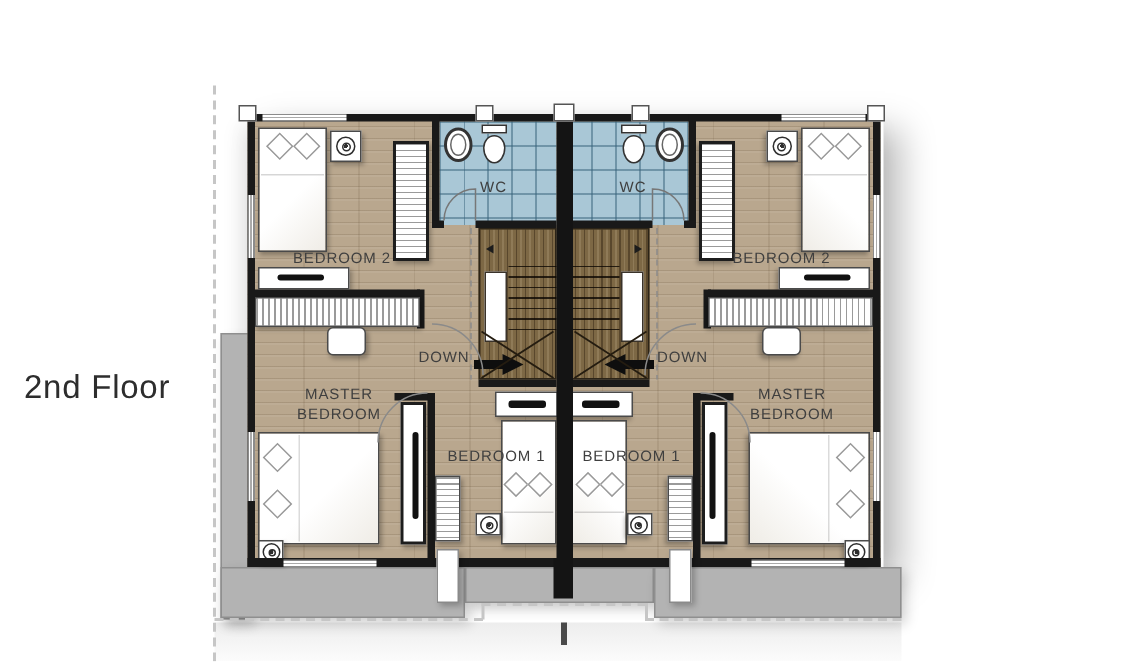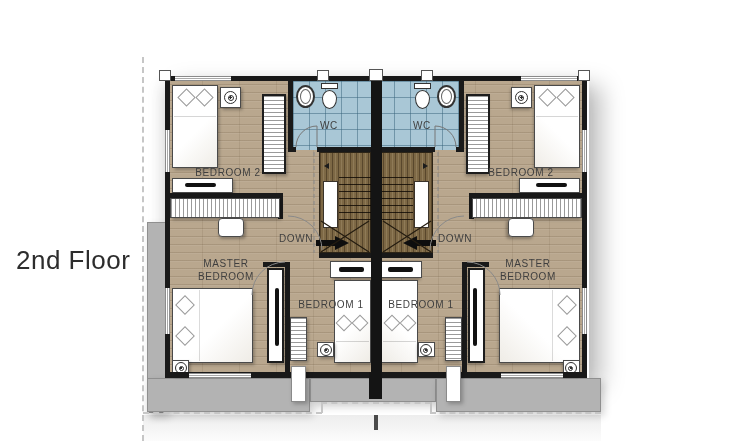--- a/index.html
+++ b/index.html
@@ -50,21 +50,21 @@
   .win-v { background:linear-gradient(to right, #8b8b8b 0 1px, #fff 1px 2px, #aaa 2px 3px, #fff 3px 4px, #8b8b8b 4px 5px); }
   .apron { background:#b3b3b3; border:1px solid #8f8f8f; box-shadow:3px 4px 8px rgba(0,0,0,0.18); }
   .marker { background:#fff; border:1px solid #555; }
   .niche { background:#fff; border:1px solid #8a8a8a; box-shadow:2px 2px 4px rgba(0,0,0,0.25); z-index:12; }
   .dash-v { border-left:2px dashed #c6c6c6; z-index:25; }
   .dash-h { border-top:2px dashed #c6c6c6; z-index:25; }
   .chev { width:0; height:0; border-top:3px solid transparent; border-bottom:3px solid transparent; border-right:5px solid #1c1c1c; }
 
   .room-label { position:absolute; color:#3f3f3f; font-size:10px; letter-spacing:0.6px;
                 text-align:center; z-index:30; line-height:13px; }
-  .floor-title { position:absolute; left:16px; top:245px; width:116px; font-size:26px;
+  .floor-title { position:absolute; left:16px; top:245px; width:116px; font-size:22px;
                  color:#2d2d2d; letter-spacing:0.5px; z-index:30; }
   .shadowbox { background:#fff; box-shadow:12px 10px 22px rgba(0,0,0,0.26), -4px 8px 14px rgba(0,0,0,0.10); }
   .pwall { background:#141414; z-index:10; }
   .band { background:linear-gradient(#ededed,#fcfcfc); }
 </style>
 </head>
 <body>
 
 <div class="canvas">
 

